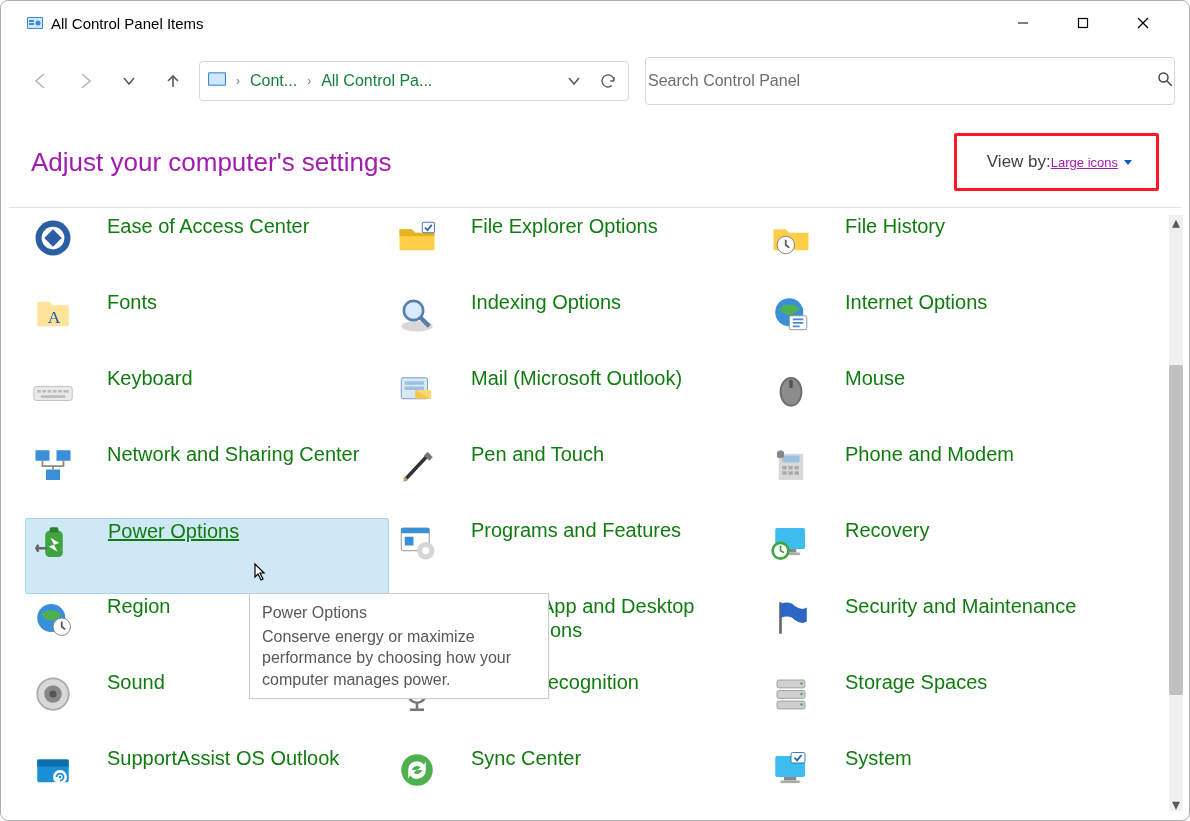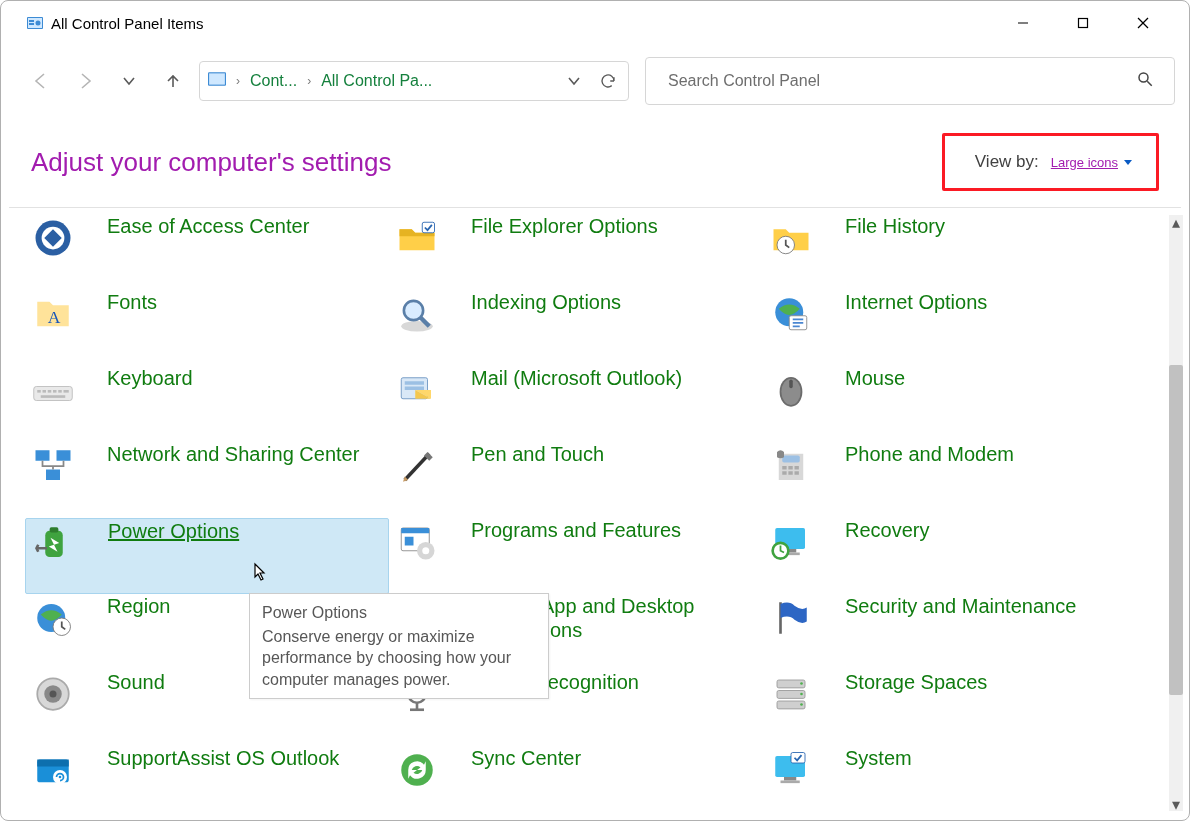--- a/index.html
+++ b/index.html
@@ -15,28 +15,28 @@
   .titlebar .winbtn svg { pointer-events:none; }
 
   
   .toolbar { display:flex; align-items:center; padding:12px 14px 10px 22px; gap:8px; }
   .navbtn { width:36px; height:36px; display:flex; align-items:center; justify-content:center; color:#5a5a5a; }
   .navbtn.disabled { color:#b5b5b5; }
   .addrbar { flex:0 0 430px; height:40px; border:1px solid #d6d6d6; border-radius:4px; display:flex; align-items:center; padding:0 8px; gap:10px; background:#fff; }
   .addrbar .crumb { font-size:16px; color:#15803d; white-space:nowrap; overflow:hidden; }
   .addrbar .sep { color:#7a7a7a; font-size:12px; }
   .addrbar .spacer { flex:1; }
-  .searchbox { flex:1; height:48px; border:1px solid #d6d6d6; border-radius:4px; display:flex; align-items:center; padding:0 20px; gap:10px; margin-left:8px; }
+  .searchbox { flex:1; height:48px; border:1px solid #d6d6d6; border-radius:4px; display:flex; align-items:center; padding:0 0; gap:10px; margin-left:8px; }
   .searchbox input { flex:1; border:none; outline:none; font-size:16px; color:#000; background:transparent; }
   .searchbox input::placeholder { color:#6e6e6e; }
 
   
   .header-area { display:flex; align-items:center; justify-content:space-between; padding:18px 30px 16px 30px; }
   .heading { font-size:26px; font-weight:400; color:#a21caf; }
-  .viewby { display:flex; align-items:center; gap:12px; border:3px solid #fb1a24; padding:16px 24px 16px 30px; border-radius:2px; }
+  .viewby { display:flex; align-items:center; border:3px solid #fb1a24; padding:16px 24px 16px 30px; border-radius:2px; }
   .viewby .lbl { font-size:17px; color:#414141; }
   .viewby .val { font-size:13px; color:#a21caf; display:flex; align-items:center; gap:6px;text-decoration:underline; }
   .viewby .caret { width:8px; height:8px; border-left:4px solid transparent; border-right:4px solid transparent; border-top:5px solid #0a5bc4; margin-top:3px;}
 
   hr.sep-line { border:none; border-top:1px solid #e2e2e2; margin:0 8px 0 8px; }
 
   
   .content { position:relative; height:598px; overflow:hidden; }
   .grid { display:grid; grid-template-columns: 364px 374px 374px; padding:6px 8px 0 24px; }
   .item { display:flex; align-items:flex-start; gap:30px; height:76px; padding-left:4px; }

